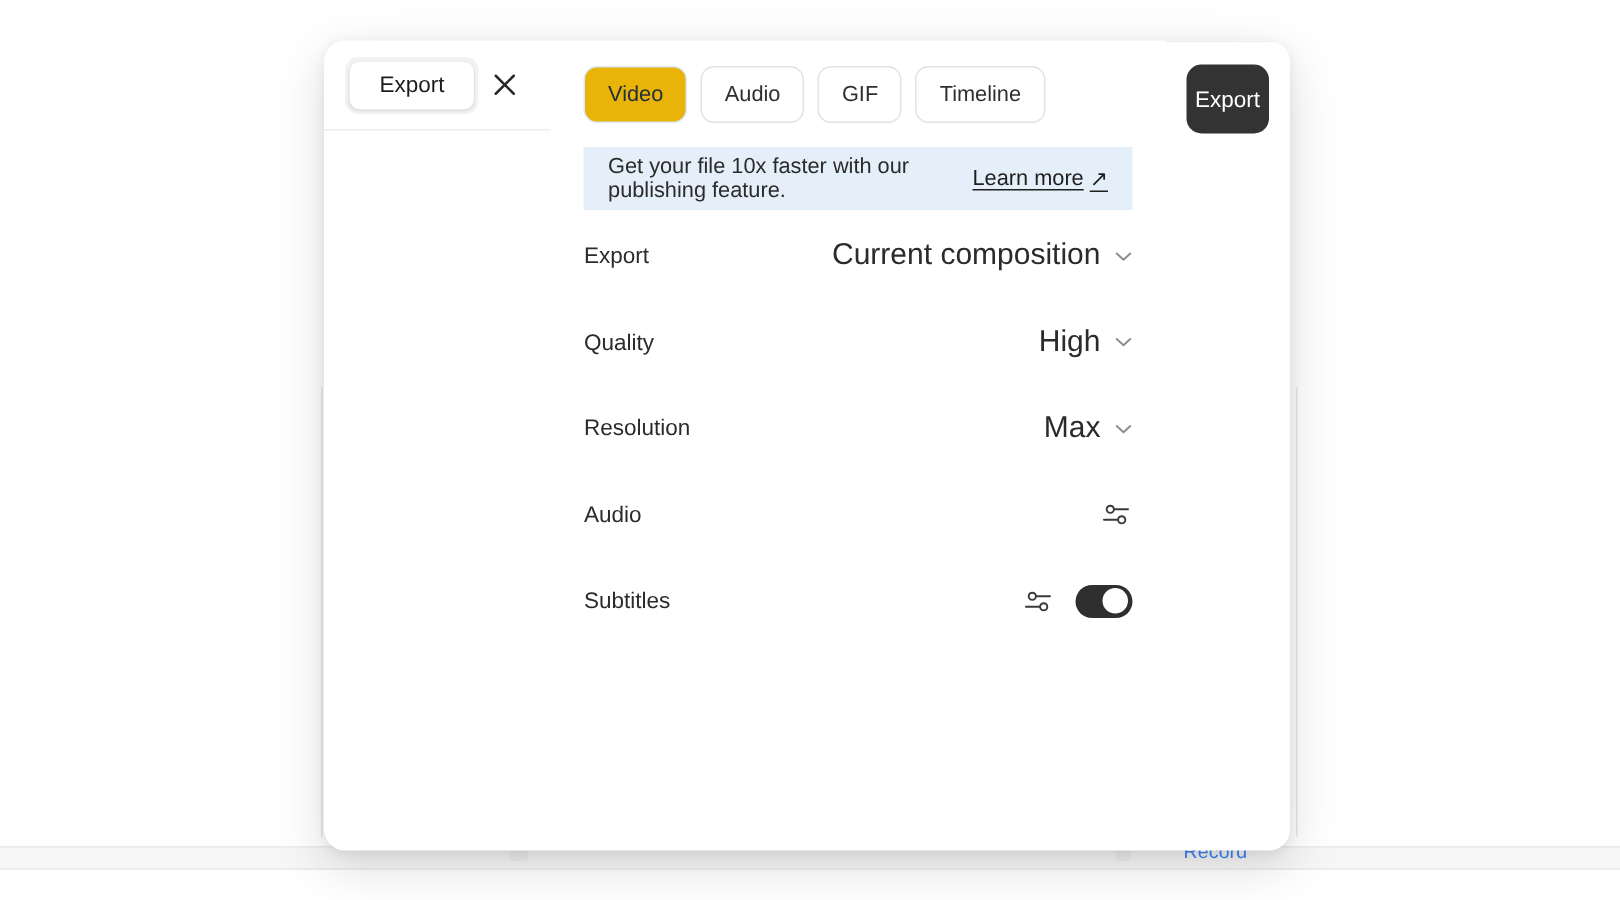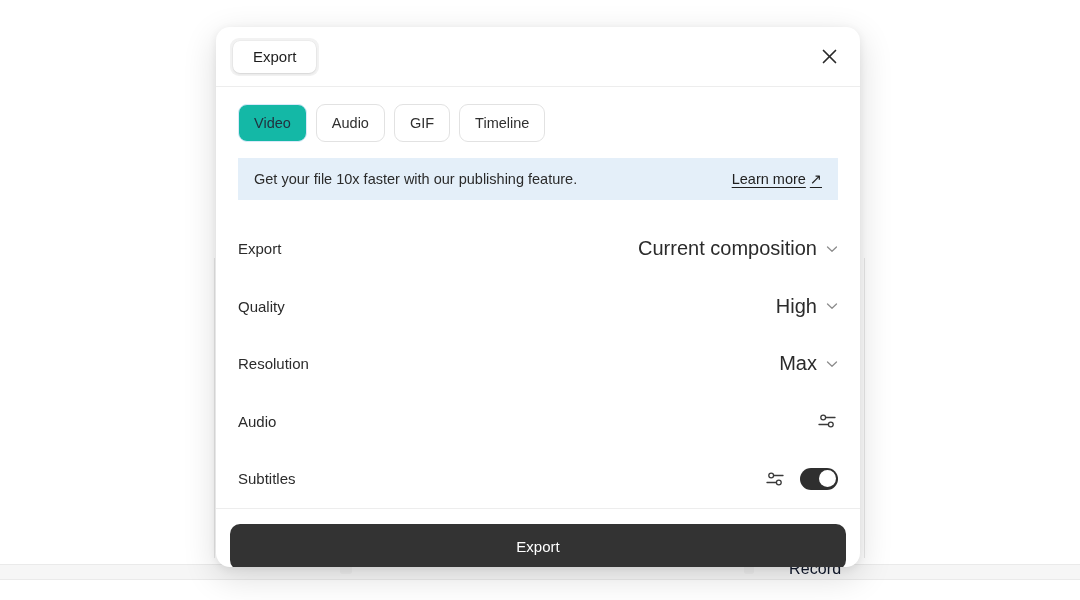--- a/index.html
+++ b/index.html
@@ -27,42 +27,42 @@
     background: #e8e8e8;
   }
   .bg-panel {
     position: absolute;
     background: #f6f6f6;
     border-top: 1px solid #eaeaea;
     border-bottom: 1px solid #eaeaea;
   }
   .bg-label {
     position: absolute;
-    font-size: 16px;
-    color: #0f172a;
+    font-size: 13px;
+    color: #3b82f6;
     letter-spacing: .1px;
   }
   .bg-chip {
     position: absolute;
     background: #efefef;
     border-radius: 2px;
   }
 
   
   #modal {
     position: absolute;
     left: 216px;
     top: 27px;
     width: 644px;
     height: 540px;
     background: #ffffff;
     border-radius: 14px;
     box-shadow: 0 10px 34px rgba(0,0,0,.14), 0 2px 8px rgba(0,0,0,.07);
     display: flex;
-    flex-direction: column;
+    flex-direction: row;
     overflow: hidden;
   }
 
   
   .modal-header {
     height: 60px;
     flex: 0 0 60px;
     display: flex;
     align-items: center;
     padding: 0 14px 0 14px;
@@ -131,37 +131,37 @@
     font-size: 14.5px;
     color: #2f2f2f;
     background: #ffffff;
     border: 1px solid #e2e2e2;
     border-radius: 9px;
     cursor: pointer;
     white-space: nowrap;
     box-sizing: border-box;
   }
   .chip.selected {
-    background: #14b8a6;
+    background: #eab308;
     border-color: #d9e9f9;
     color: #22313f;
   }
 
   
   .promo {
     background: #e4eff9;
     height: 42px;
     display: flex;
     align-items: center;
     justify-content: space-between;
     padding: 16px 16px;
     box-sizing: border-box;
     font-size: 14.5px;
     color: #2b2b2b;
-    margin-bottom: 20px;
+    margin-bottom: 2px;
   }
   .promo-link {
     color: #1f1f1f;
     text-decoration: underline;
     text-underline-offset: 3px;
     cursor: pointer;
     display: inline-flex;
     align-items: center;
     gap: 4px;
     white-space: nowrap;

